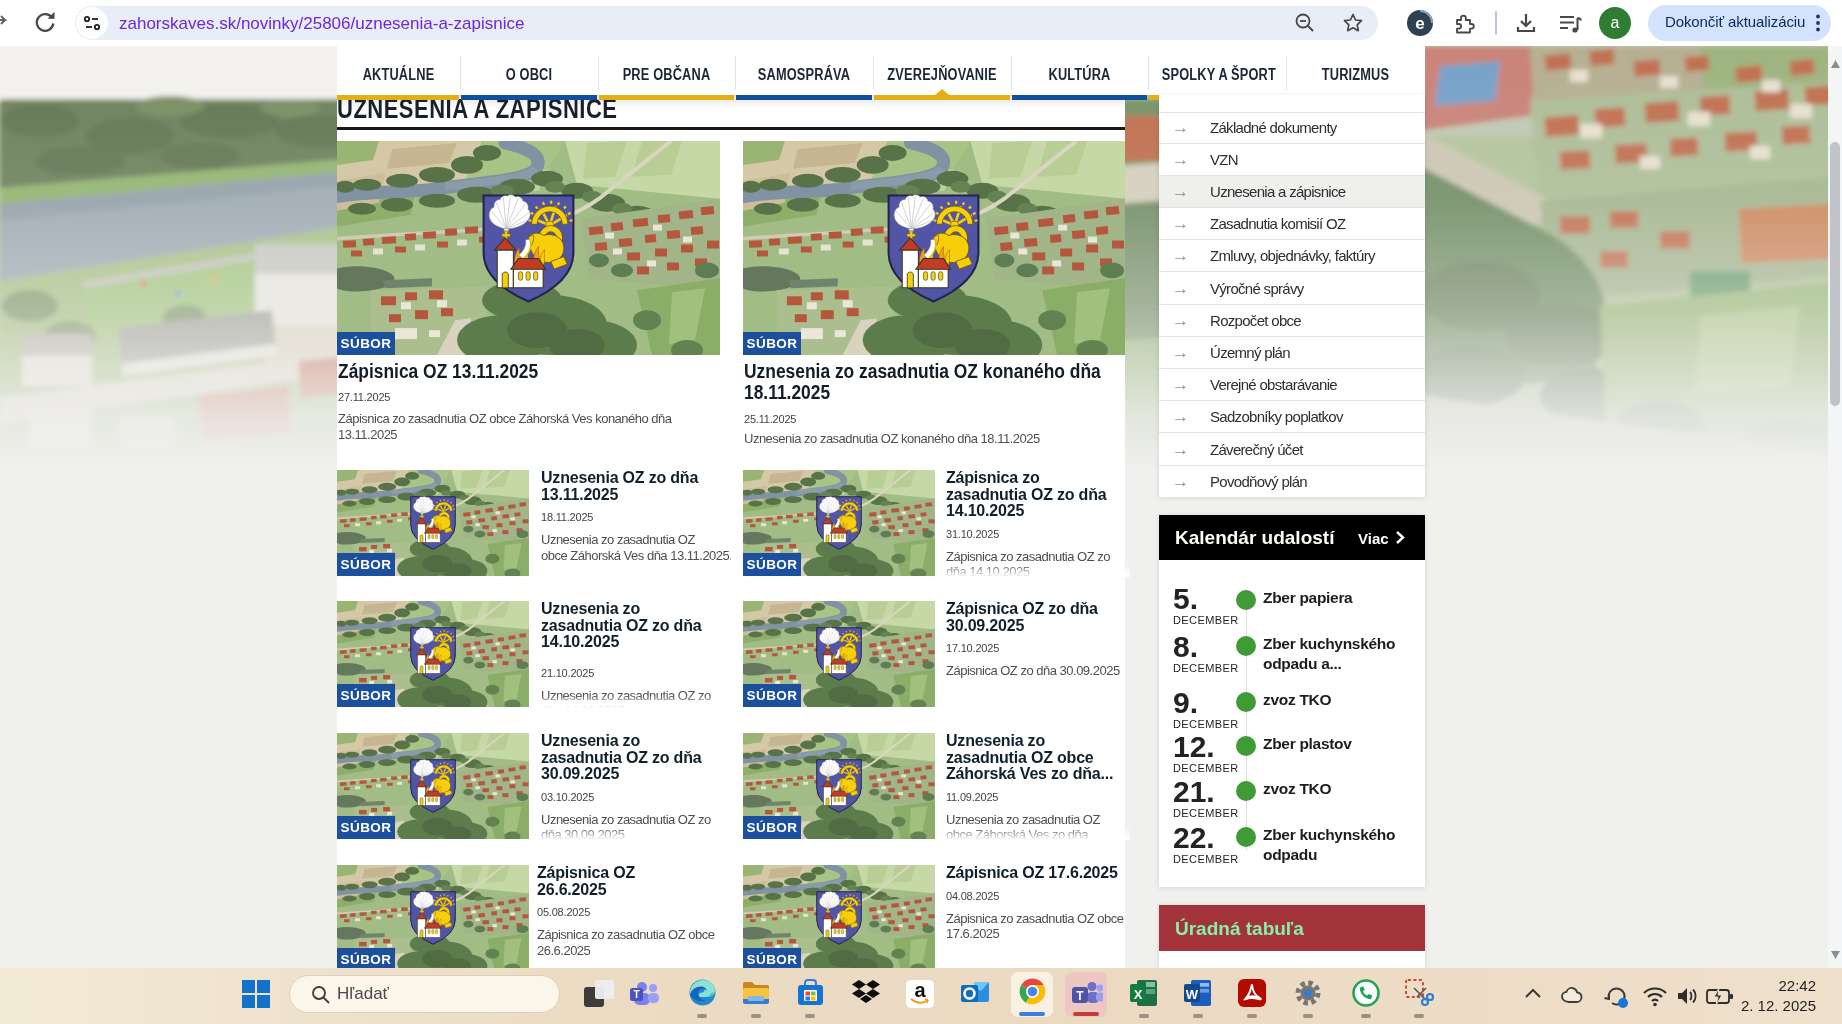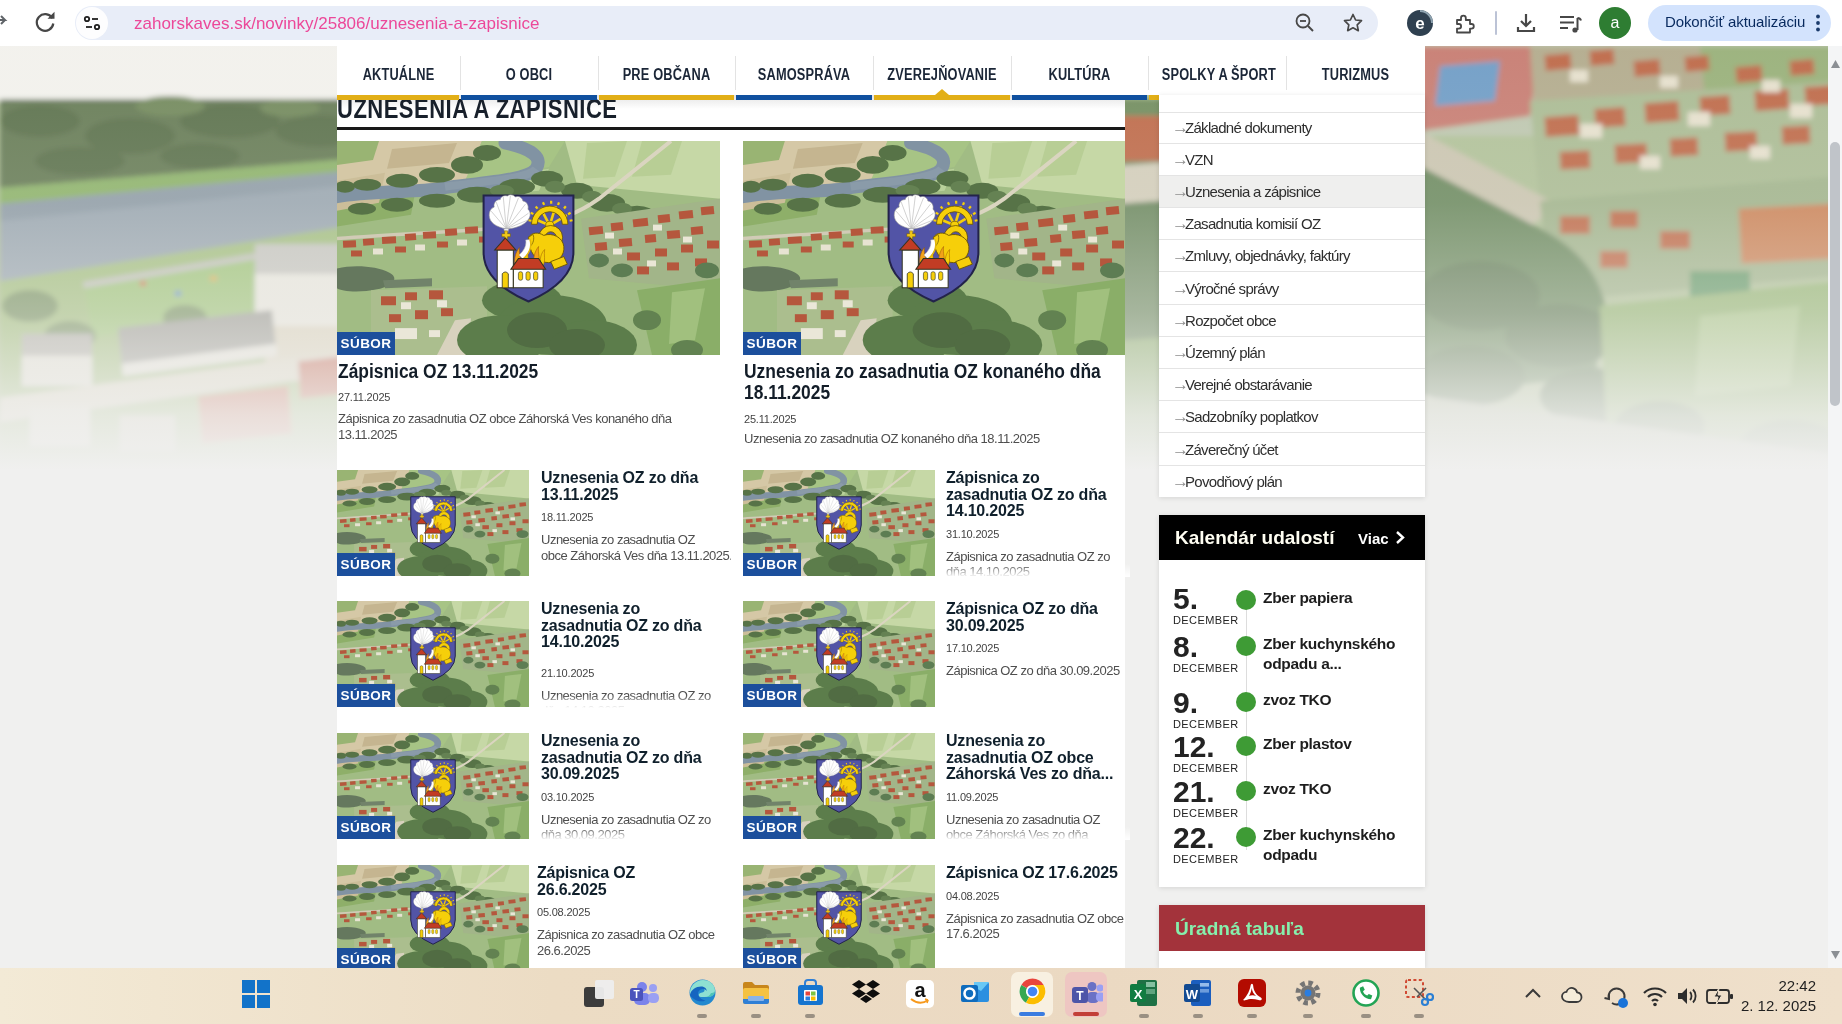--- a/index.html
+++ b/index.html
@@ -1,19 +1,19 @@
 <!DOCTYPE html>
 <html><head>
 <meta charset="utf-8">
 <style>
   * { margin:0; padding:0; box-sizing:border-box; }
   html,body { width:1842px; height:1024px; overflow:hidden; font-family:"Liberation Sans", sans-serif; }
   body { position:relative; background:#f0f0f0; }
   .abs { position:absolute; }
-  .menuitem { position:absolute; left:0; width:266px; height:32px; line-height:32px; padding-left:26px; border-bottom:1px solid #e4e4e4; font-size:15px; letter-spacing:-0.7px; color:#2e2e2e; }
+  .menuitem { position:absolute; left:0; width:266px; height:32px; line-height:32px; padding-left:51px; border-bottom:1px solid #e4e4e4; font-size:15px; letter-spacing:-0.7px; color:#2e2e2e; }
   .menuitem::before { content:"\2192"; position:absolute; left:13px; color:#8f8f8f; font-size:17px; letter-spacing:0; }
   .cal-num { position:absolute; left:14px; width:52px; text-align:left; font-size:30px; font-weight:bold; color:#232323; line-height:30px; }
   .cal-dec { position:absolute; left:14px; font-size:11px; color:#232323; letter-spacing:0.4px; line-height:13px; }
   .cal-dot { position:absolute; left:77px; width:20px; height:20px; border-radius:50%; background:#3e9b35; }
   .cal-txt { position:absolute; left:104px; width:160px; font-size:15.5px; font-weight:bold; color:#1d1d1d; line-height:19.5px; letter-spacing:-0.3px; }
   .dash { position:absolute; top:46px; width:10px; height:3.5px; border-radius:2px; background:#9a9083; }
   .btitle { font-size:20px; font-weight:bold; color:#131d28; line-height:21px; transform:scaleX(0.87); transform-origin:0 0; white-space:nowrap; }
   .bdate { font-size:11px; letter-spacing:-0.2px; color:#434343; line-height:13px; }
   .bdesc { font-size:13px; letter-spacing:-0.5px; color:#4e4e4e; line-height:15.5px; white-space:nowrap; }
   .stitle { font-size:16px; font-weight:bold; color:#10202c; line-height:16.5px; letter-spacing:-0.2px; white-space:nowrap; }
@@ -591,21 +591,21 @@
   </svg>
 
   <div class="abs" style="left:75px;top:6px;width:1303px;height:34px;background:#e8edf8;border-radius:17px;"></div>
   <div class="abs" style="left:76px;top:7px;width:32px;height:32px;background:#fdfdfe;border-radius:50%;"></div>
   <svg class="abs" style="left:82px;top:13px" width="20" height="20" viewBox="0 0 20 20">
     <circle cx="5" cy="6" r="2.2" stroke="#1f1f1f" stroke-width="1.8" fill="none"></circle>
     <line x1="10" y1="6" x2="16" y2="6" stroke="#1f1f1f" stroke-width="1.8"></line>
     <line x1="4" y1="14" x2="10" y2="14" stroke="#1f1f1f" stroke-width="1.8"></line>
     <circle cx="15" cy="14" r="2.2" stroke="#1f1f1f" stroke-width="1.8" fill="none"></circle>
   </svg>
-  <div class="abs" style="left:134px;top:14px;font-size:17px;color:#ec4899;letter-spacing:0px;">zahorskaves.sk/novinky/25806/uznesenia-a-zapisnice</div>
+  <div class="abs" style="left:119px;top:14px;font-size:17px;color:#6d28d9;letter-spacing:0px;">zahorskaves.sk/novinky/25806/uznesenia-a-zapisnice</div>
 
   <svg class="abs" style="left:1294px;top:12px" width="22" height="22" viewBox="0 0 22 22">
     <circle cx="9" cy="9" r="6.5" stroke="#474747" stroke-width="1.8" fill="none"></circle>
     <line x1="6" y1="9" x2="12" y2="9" stroke="#474747" stroke-width="1.8"></line>
     <line x1="14" y1="14" x2="19" y2="19" stroke="#474747" stroke-width="2"></line>
   </svg>
 
   <svg class="abs" style="left:1342px;top:12px" width="22" height="22" viewBox="0 0 22 22">
     <path d="M11,2.5 L13.6,8 L19.5,8.7 L15.2,12.8 L16.3,18.7 L11,15.8 L5.7,18.7 L6.8,12.8 L2.5,8.7 L8.4,8 Z" stroke="#474747" stroke-width="1.7" fill="none" stroke-linejoin="round"></path>
   </svg>
@@ -904,20 +904,27 @@
 
 <div class="abs" id="taskbar" style="left:0;top:968px;width:1842px;height:56px;background:linear-gradient(90deg,#f3ead6 0%,#ecdcc4 30%,#ebd9c2 60%,#efe0cb 100%);">
 
   <svg class="abs" style="left:242px;top:12px" width="28" height="28" viewBox="0 0 28 28">
     <rect x="0" y="0" width="13" height="13" fill="#1273c9"></rect>
       <rect x="15" y="0" width="13" height="13" fill="#1273c9"></rect>
     <rect x="0" y="15" width="13" height="13" fill="#1273c9"></rect>
       <rect x="15" y="15" width="13" height="13" fill="#1273c9"></rect>
   </svg>
 
+  <div class="abs" style="left:289px;top:7px;width:271px;height:38px;background:#fbf5ea;border:1px solid #ddd0bc;border-radius:19px;">
+    <svg class="abs" style="left:21px;top:9px" width="20" height="20" viewBox="0 0 20 20">
+      <circle cx="8" cy="8" r="6" stroke="#3c3c3c" stroke-width="1.8" fill="none"></circle>
+      <line x1="12.5" y1="12.5" x2="18" y2="18" stroke="#3c3c3c" stroke-width="1.8"></line>
+    </svg>
+    <div class="abs" style="left:47px;top:8px;font-size:17px;color:#4a4a4a;">Hľadať</div>
+  </div>
 
   <svg class="abs" style="left:582px;top:10px" width="36" height="36" viewBox="0 0 36 36">
     <rect x="2" y="9" width="20" height="20" rx="3" fill="#3c3c3c"></rect>
     <rect x="13" y="2" width="19" height="19" rx="2" fill="#ededed" opacity="0.96"></rect>
   </svg>
 
   <svg class="abs" style="left:629px;top:12px" width="32" height="30" viewBox="0 0 32 30">
     <circle cx="13" cy="7" r="5" fill="#7b83eb"></circle>
     <rect x="5" y="13" width="16" height="12" rx="5" fill="#7b83eb"></rect>
     <circle cx="24" cy="8" r="4" fill="#9aa0f3"></circle>

